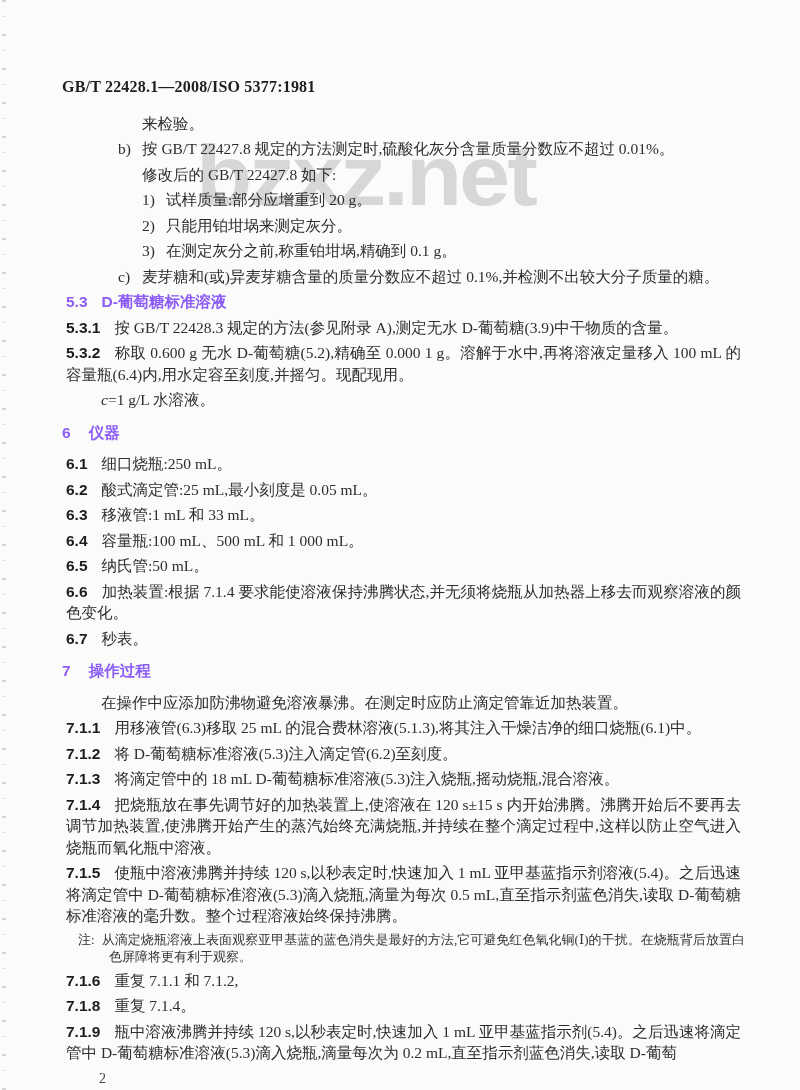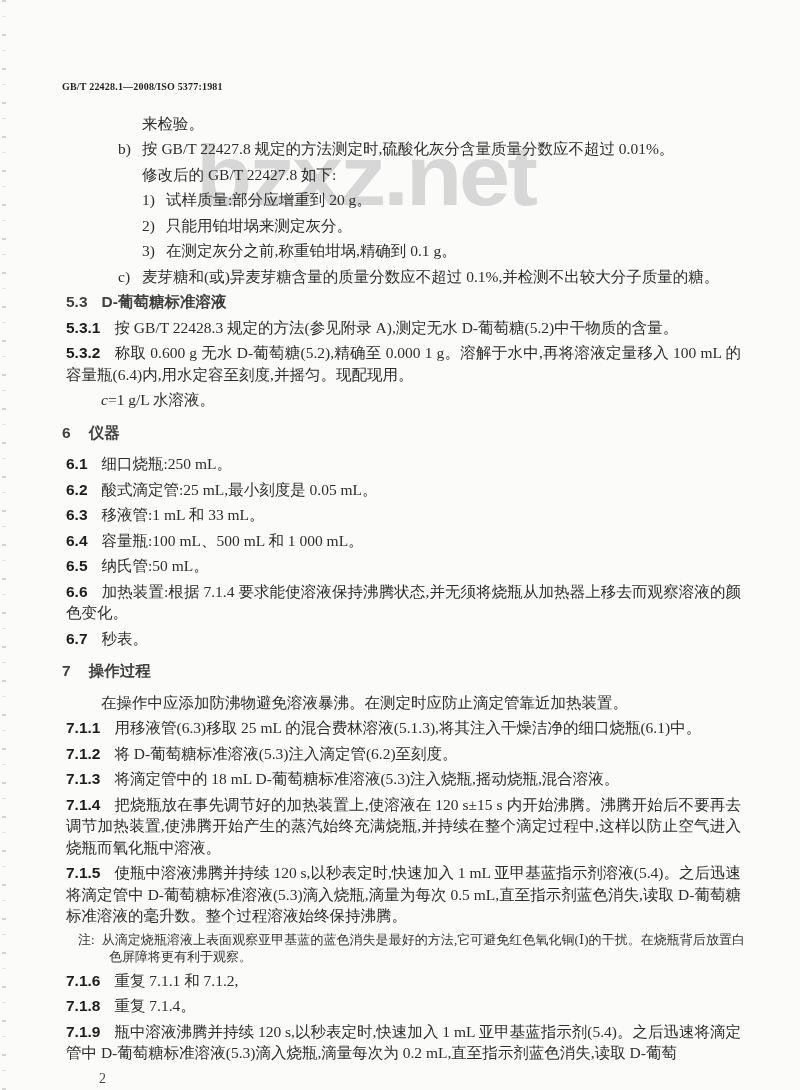--- a/index.html
+++ b/index.html
@@ -8,34 +8,34 @@
   .edge-noise{position:absolute;left:2px;top:0;width:4px;height:100%;z-index:1;opacity:.35;
         background:repeating-linear-gradient(180deg, rgba(70,70,70,.6) 0 2px, transparent 2px 16px,
         rgba(90,90,90,.4) 16px 17px, transparent 17px 34px);}
   .watermark{position:absolute;left:196px;top:130px;z-index:1;
         font-family:"Liberation Sans","DejaVu Sans",sans-serif;font-weight:bold;
         font-size:92px;line-height:1;letter-spacing:-3px;color:#d7d7d7;
         transform:scaleY(.92);user-select:none;}
   .content{position:absolute;left:62px;top:76px;width:683px;z-index:2;
         font-family:"Liberation Serif","DejaVu Serif",serif;
         font-size:15.5px;line-height:21.5px;}
-  .doc-header{font-weight:bold;font-size:10px;color:#1e1e1e;margin:0 0 15px 0;
+  .doc-header{font-weight:bold;font-size:16px;color:#1e1e1e;margin:0 0 15px 0;
         font-family:"Liberation Serif","DejaVu Serif",serif;letter-spacing:.2px;}
   p{margin:4px;}
   .ln{min-height:21.5px;}
   .para{text-align:justify;}
   
   .t-contlist{padding-left:76px;}
   .t-list{padding-left:52px;}
   .t-list .mk{display:inline-block;width:24px;}
   .t-sublist{padding-left:76px;}
   .t-sublist .mk{display:inline-block;width:24px;}
   
   .t-heading,.t-chapter{font-family:"Liberation Sans","DejaVu Sans",sans-serif;
-        font-weight:bold;color:#404040;}
+        font-weight:bold;color:#8b5cf6;}
   .t-heading .hmk{margin-right:14px;}
   .t-chapter{margin:11px 0 10px 0;}
   .t-chapter .hmk{margin-right:18px;}
   .cmk{font-family:"Liberation Sans","DejaVu Sans",sans-serif;font-weight:bold;
         color:#1c1c1c;margin-right:14px;}
   .t-formula{padding-left:35px;}
   .t-formula i{font-family:"Liberation Serif","DejaVu Serif",serif;}
   .t-pindent{padding-left:35px;}
   .t-note{font-size:13px;line-height:17.5px;padding-left:47px;text-indent:-31px;
         margin:3px 0 4px 0;color:#333;}
@@ -61,21 +61,21 @@
     <p class="ln t-sublist"><span class="mk">1)</span><span>试样质量:部分应增重到 20 g。</span></p>
 
     <p class="ln t-sublist"><span class="mk">2)</span><span>只能用铂坩埚来测定灰分。</span></p>
 
     <p class="ln t-sublist"><span class="mk">3)</span><span>在测定灰分之前,称重铂坩埚,精确到 0.1 g。</span></p>
 
     <p class="ln para t-list"><span class="mk">c)</span><span>麦芽糖和(或)异麦芽糖含量的质量分数应不超过 0.1%,并检测不出较大分子质量的糖。</span></p>
 
     <p class="ln t-heading"><span class="hmk">5.3</span><span>D-葡萄糖标准溶液</span></p>
 
-    <p class="ln para"><span class="cmk">5.3.1</span><span>按 GB/T 22428.3 规定的方法(参见附录 A),测定无水 D-葡萄糖(5.2)中干物质的含量。</span></p>
+    <p class="ln para"><span class="cmk">5.3.1</span><span>按 GB/T 22428.3 规定的方法(参见附录 A),测定无水 D-葡萄糖(3.9)中干物质的含量。</span></p>
 
     <p class="para"><span class="cmk">5.3.2</span><span>称取 0.600 g 无水 D-葡萄糖(5.2),精确至 0.000 1 g。溶解于水中,再将溶液定量移入 100 mL 的容量瓶(6.4)内,用水定容至刻度,并摇匀。现配现用。</span></p>
 
 
     <p class="ln t-formula"><i>c</i><span>=1 g/L 水溶液。</span></p>
 
     <p class="ln t-chapter"><span class="hmk">6</span><span>仪器</span></p>
 
     <p class="ln"><span class="cmk">6.1</span><span>细口烧瓶:250 mL。</span></p>
 

